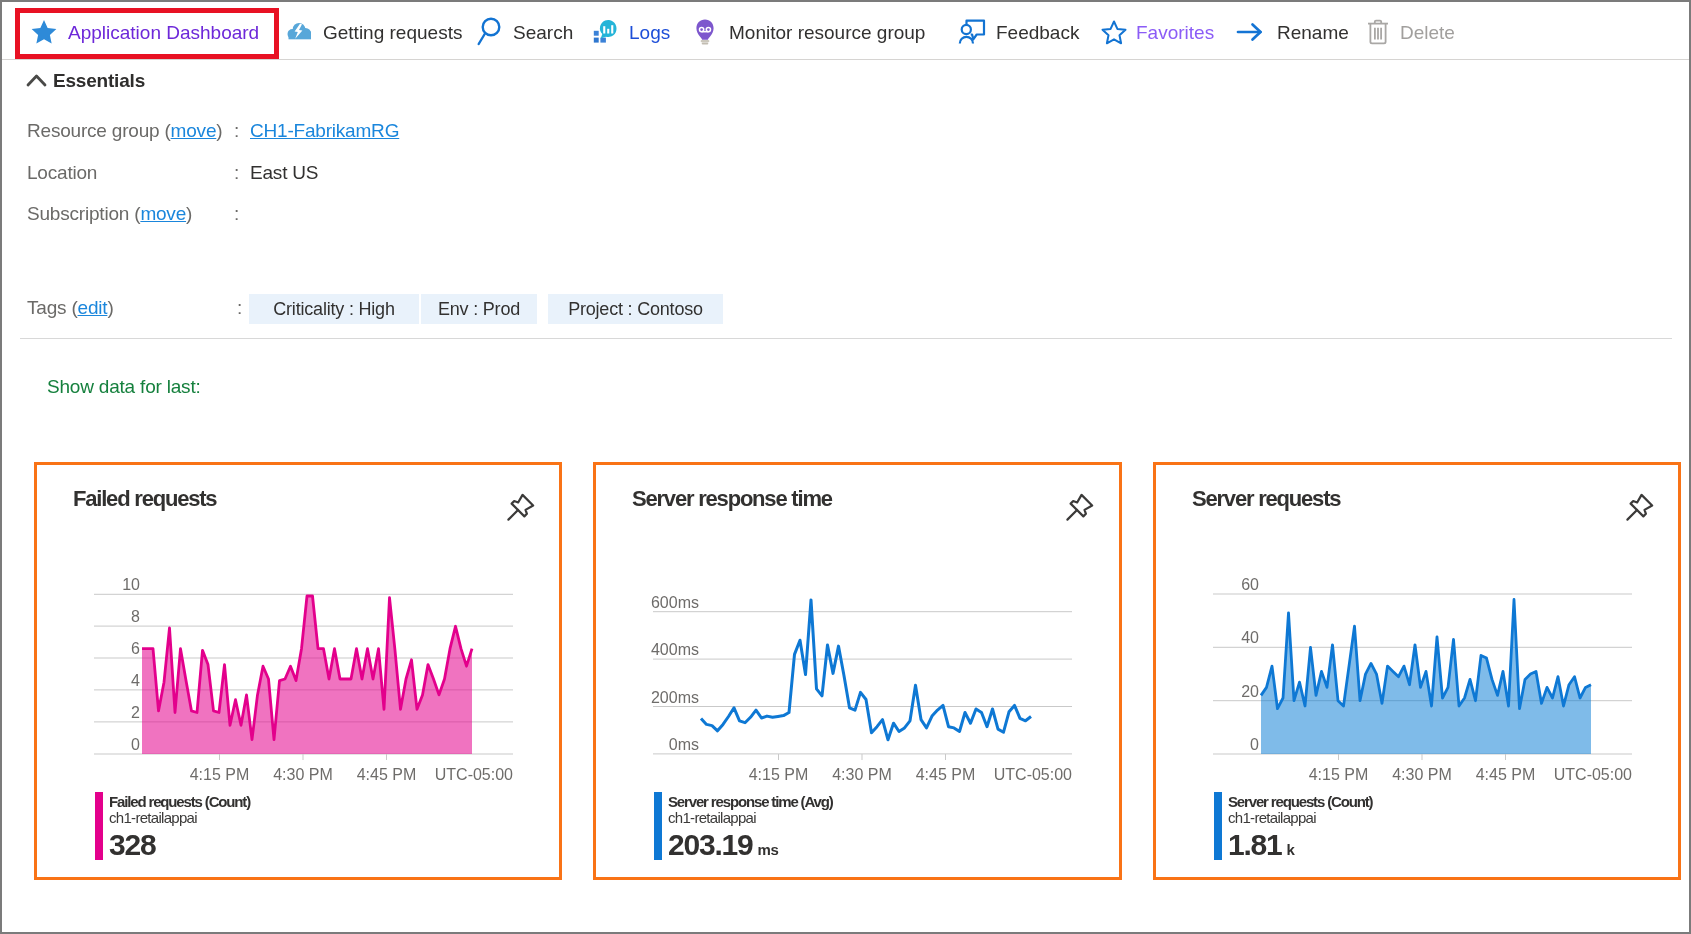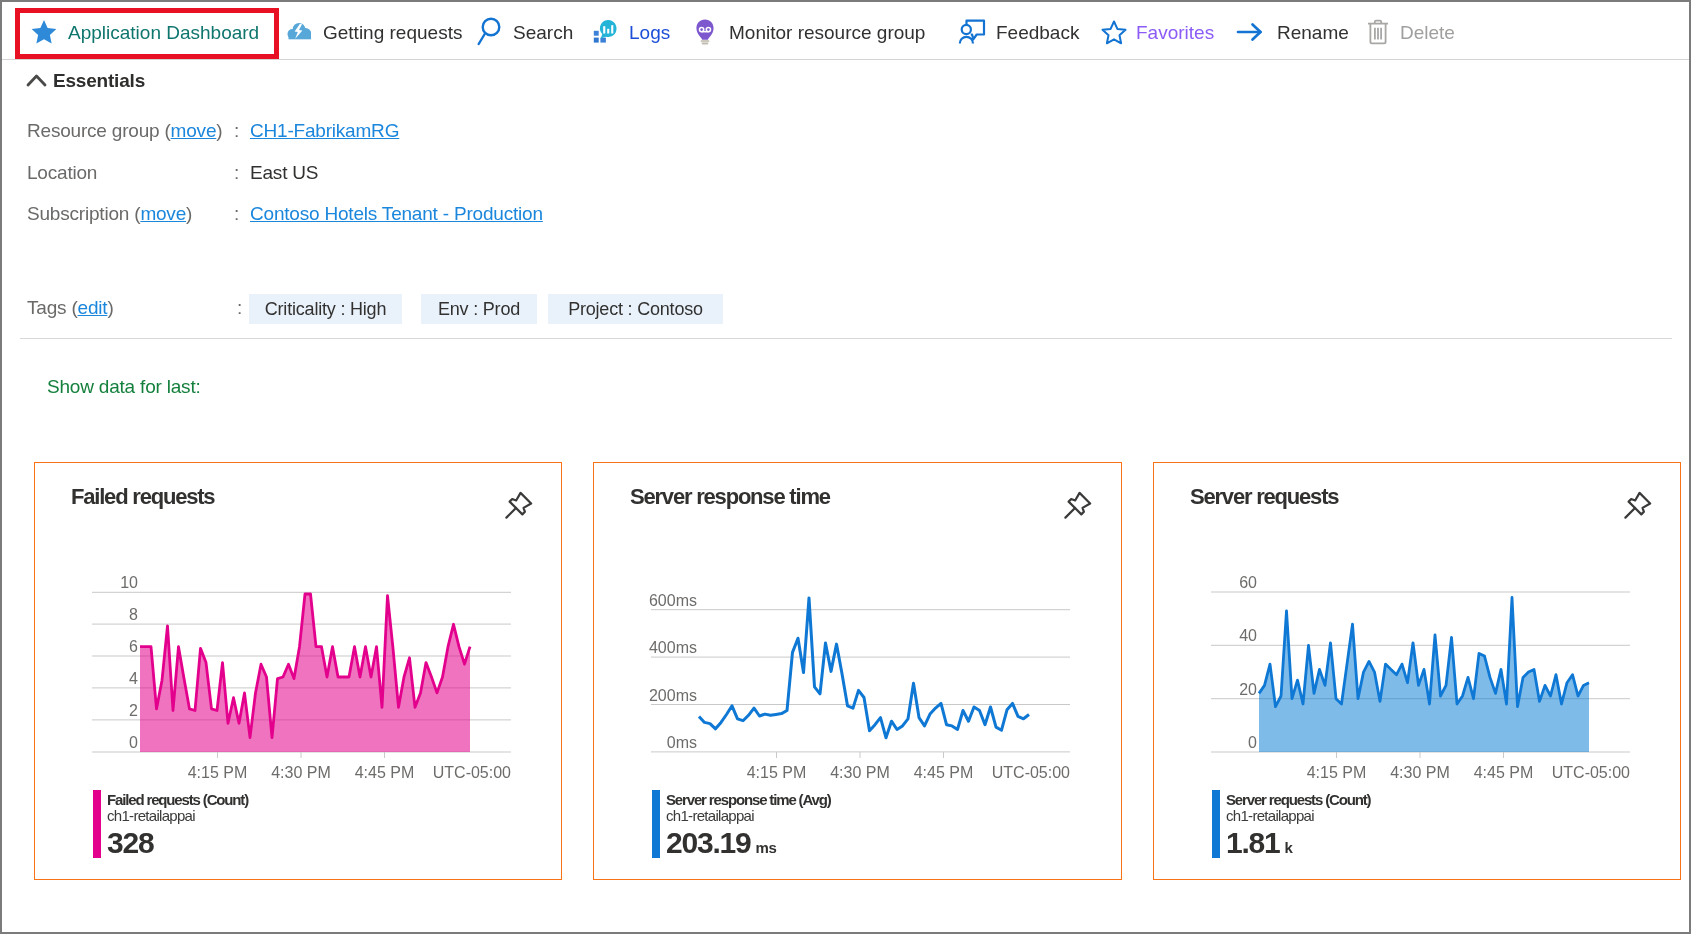--- a/index.html
+++ b/index.html
@@ -16,21 +16,21 @@
 .lab { color:#6b6a68; }
 .val { color:#323130; }
 a.lk { color:#1a86dc; text-decoration:underline; }
 .chip { position:absolute; top:294px; height:30px; background:#e9f2fb; color:#323130; font-size:18px; letter-spacing:-0.2px; text-align:center; line-height:30px; }
 .essdiv { position:absolute; left:20px; top:338px; width:1652px; height:1px; background:#d8d8d8; }
 .sdfl { position:absolute; left:47px; top:387px; transform:translateY(-50%); font-size:19px; color:#15803d; letter-spacing:-0.2px; }
 .pillbar { position:absolute; left:47px; top:402px; width:788px; height:36px; border:1px solid #8a8886; border-radius:18px; }
 .pill { position:absolute; top:50%; transform:translate(-50%,-50%); font-size:19px; color:#323130; white-space:nowrap; letter-spacing:-0.4px; }
 .pillsel { position:absolute; left:125px; top:3px; width:91px; height:29px; background:#0f6cbf; border-radius:15px; }
 .pillsel span { position:absolute; left:50%; top:50%; transform:translate(-50%,-50%); color:#fff; font-size:19px; white-space:nowrap; letter-spacing:-0.4px; }
-.card { position:absolute; top:462px; height:418px; border:1px solid #f97316; background:#fff; }
+.card { position:absolute; top:462px; height:418px; border:3px solid #f97316; background:#fff; }
 .ctitle { position:absolute; left:36px; top:21px; font-size:22px; font-weight:700; color:#323130; letter-spacing:-1.2px; }
 .pin { position:absolute; left:461.5px; top:28px; }
 svg.plot { position:absolute; left:0; top:0; }
 .lbar { position:absolute; left:58px; top:327px; width:8px; height:68px; }
 .ltext { position:absolute; left:72px; top:329px; }
 .lt1 { font-size:15px; font-weight:700; color:#323130; line-height:15.5px; letter-spacing:-1.15px; }
 .lt2 { font-size:15px; color:#3b3a39; line-height:15.5px; letter-spacing:-0.7px; }
 .lnum { font-size:30px; font-weight:700; color:#323130; margin-top:3px; letter-spacing:-1.2px; }
 .sfx { font-size:15px; font-weight:700; margin-left:5px; letter-spacing:-0.3px; }
 </style></head>
@@ -91,21 +91,21 @@
  <g stroke="#a9a7a5" stroke-width="1.8" fill="none">
   <path d="M1374.8 23.4 v-1.6 a1.2 1.2 0 0 1 1.2 -1.2 h4 a1.2 1.2 0 0 1 1.2 1.2 v1.6"></path>
   <line x1="1368" y1="23.6" x2="1388" y2="23.6"></line>
   <path d="M1370.4 23.6 v18.2 a1.6 1.6 0 0 0 1.6 1.6 h12 a1.6 1.6 0 0 0 1.6 -1.6 v-18.2"></path>
   <line x1="1374.9" y1="27.8" x2="1374.9" y2="39.6"></line>
   <line x1="1378" y1="27.8" x2="1378" y2="39.6"></line>
   <line x1="1381.1" y1="27.8" x2="1381.1" y2="39.6"></line>
  </g>
 </svg>
   <div class="redbox"></div>
-  <span class="tbt" style="left:68px;color:#0f766e">Application Dashboard</span>
+  <span class="tbt" style="left:68px;color:#6d28d9">Application Dashboard</span>
 <span class="tbt" style="left:323px;color:#323130">Getting requests</span>
 <span class="tbt" style="left:513px;color:#323130">Search</span>
 <span class="tbt" style="left:629px;color:#1d4ed8">Logs</span>
 <span class="tbt" style="left:729px;color:#323130">Monitor resource group</span>
 <span class="tbt" style="left:996px;color:#323130">Feedback</span>
 <span class="tbt" style="left:1136px;color:#8b5cf6">Favorites</span>
 <span class="tbt" style="left:1277px;color:#323130">Rename</span>
 <span class="tbt" style="left:1400px;color:#a19f9d">Delete</span>
   <div class="tbdiv"></div>
   <svg class="ess-chev" width="24" height="18" viewBox="0 0 24 18">
@@ -116,25 +116,24 @@
   <div class="row" style="left:27px;top:131px;transform:translateY(-50%)"><span class="lab">Resource group (<a class="lk" href="#">move</a>)</span></div>
   <div class="row" style="left:234px;top:131px;transform:translateY(-50%)"><span class="lab">:</span></div>
   <div class="row" style="left:250px;top:131px;transform:translateY(-50%)"><a class="lk" href="#">CH1-FabrikamRG</a></div>
 
   <div class="row" style="left:27px;top:172.5px;transform:translateY(-50%)"><span class="lab">Location</span></div>
   <div class="row" style="left:234px;top:172.5px;transform:translateY(-50%)"><span class="lab">:</span></div>
   <div class="row" style="left:250px;top:172.5px;transform:translateY(-50%)"><span class="val">East US</span></div>
 
   <div class="row" style="left:27px;top:214px;transform:translateY(-50%)"><span class="lab">Subscription (<a class="lk" href="#">move</a>)</span></div>
   <div class="row" style="left:234px;top:214px;transform:translateY(-50%)"><span class="lab">:</span></div>
-  <div class="row" style="left:250px;top:214px;transform:translateY(-50%)"><a class="lk" href="#">Contoso Hotels Tenant - Production</a></div>
 
   <div class="row" style="left:27px;top:308px;transform:translateY(-50%)"><span class="lab">Tags (<a class="lk" href="#">edit</a>)</span></div>
   <div class="row" style="left:237px;top:308px;transform:translateY(-50%)"><span class="lab">:</span></div>
-  <div class="chip" style="left:249px;width:153px">Criticality : High</div>
+  <div class="chip" style="left:249px;width:170px">Criticality : High</div>
   <div class="chip" style="left:421px;width:116px">Env : Prod</div>
   <div class="chip" style="left:548px;width:175px">Project : Contoso</div>
   <div class="essdiv"></div>
 
   <div class="sdfl">Show data for last:</div>
 
   <div class="card" style="left:34px;width:528px">
   <div class="ctitle">Failed requests</div>
   <svg class="pin" width="40" height="40" viewBox="0 0 40 40">
  <g transform="rotate(45 20 16)" fill="none" stroke="#3b3a39" stroke-width="2.2" stroke-linejoin="round" stroke-linecap="round">

